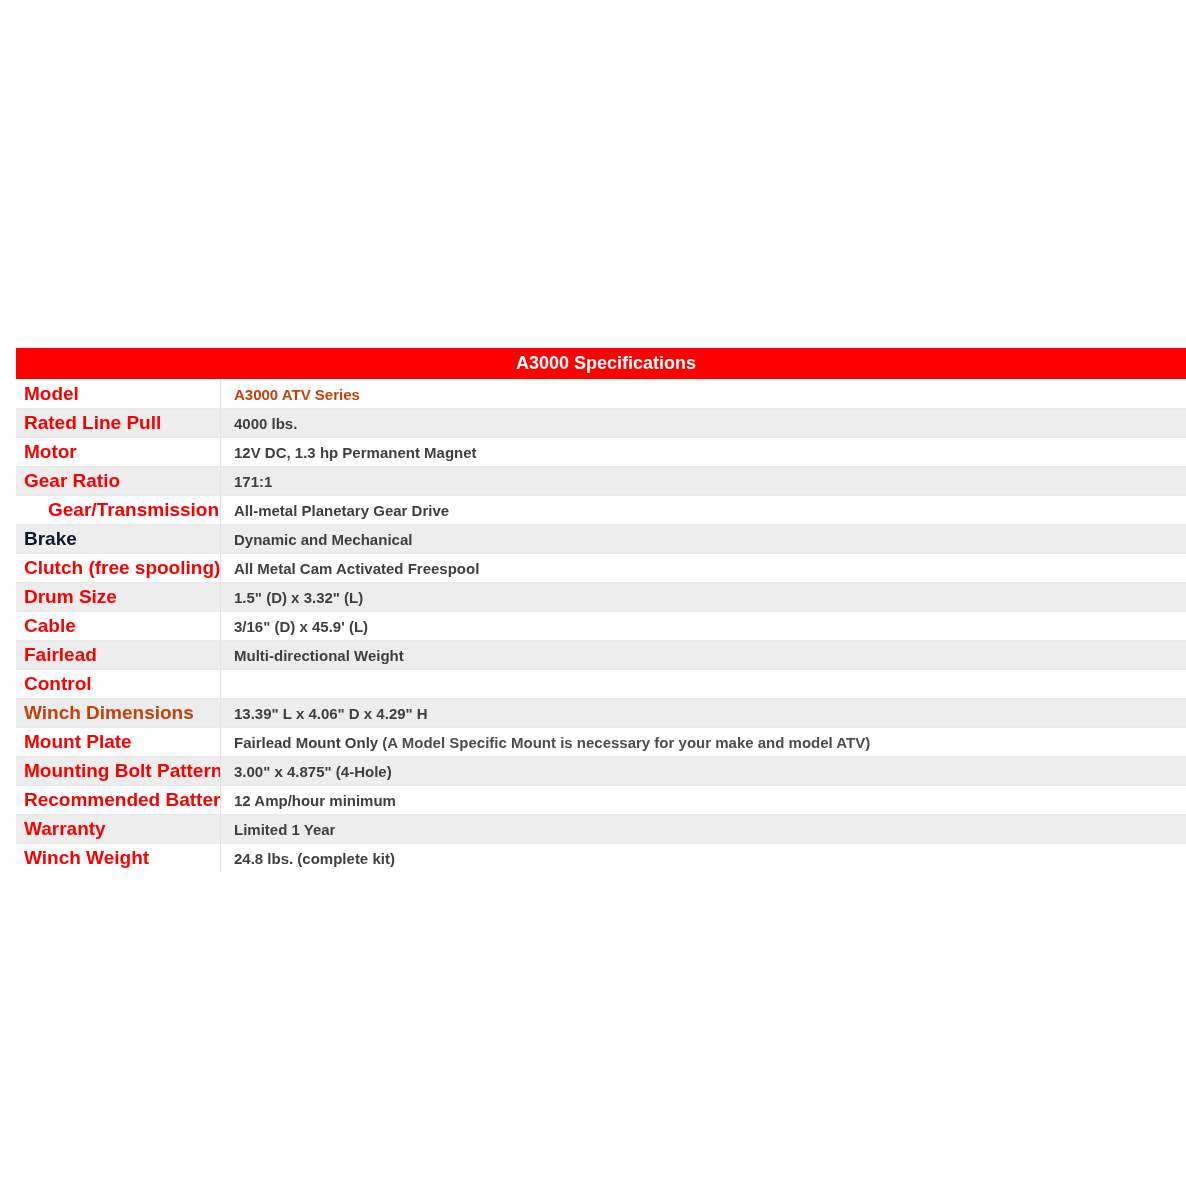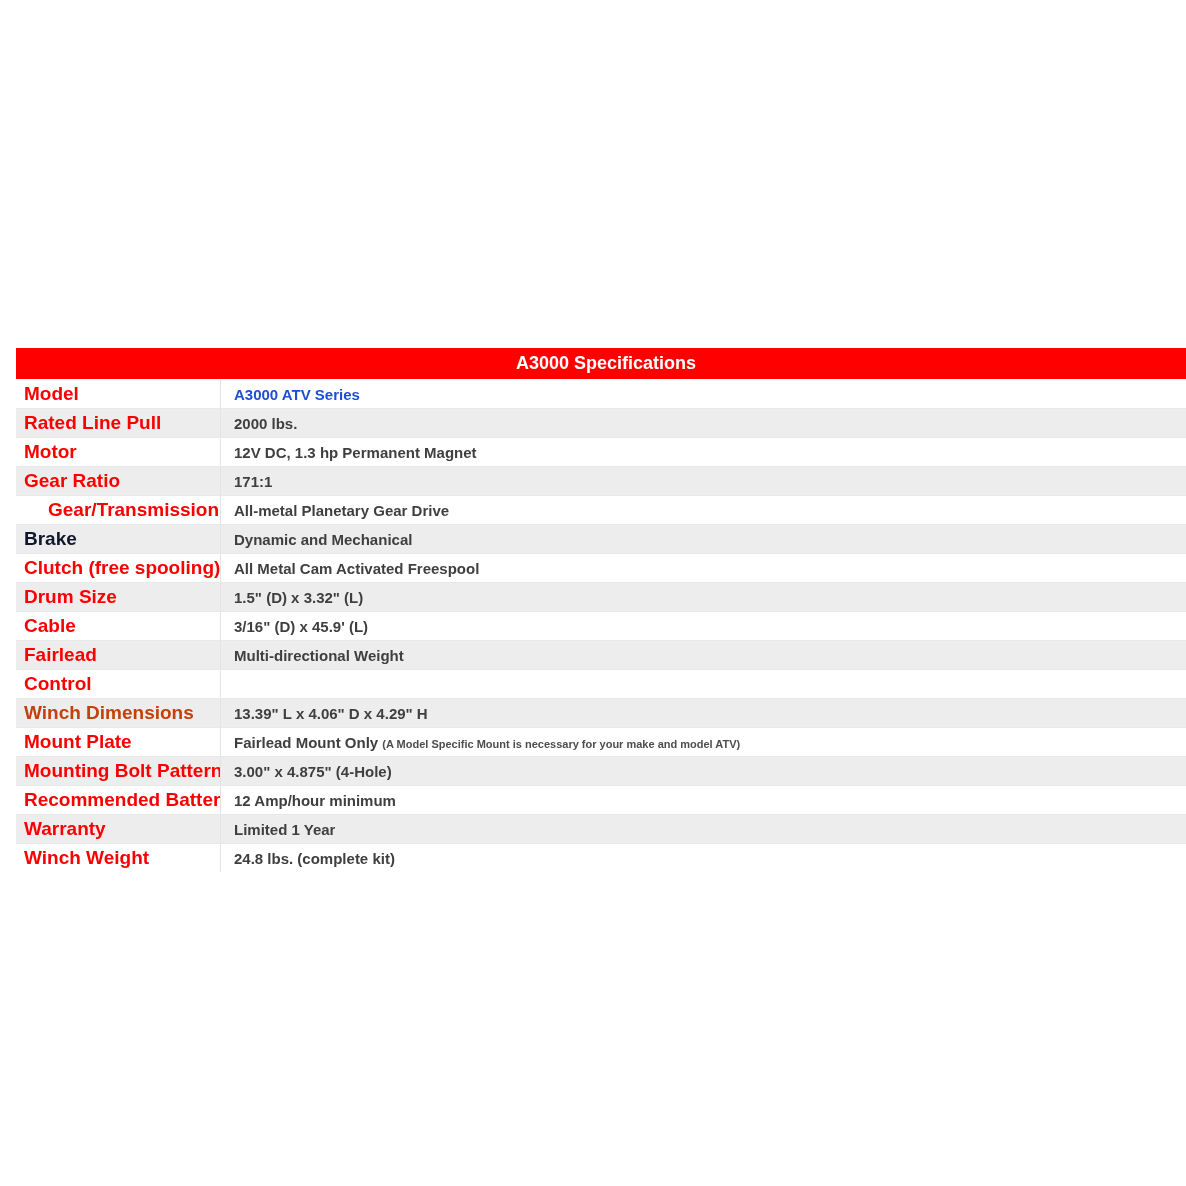--- a/index.html
+++ b/index.html
@@ -53,43 +53,43 @@
   }
   .spec-value {
     padding-left: 13px;
     color: #3f3f3f;
     font-weight: bold;
     font-size: 15px;
     white-space: nowrap;
     overflow: hidden;
   }
   .spec-note {
-    font-size: 11px;
+    font-size: 15px;
     color: #4d4d4d;
     font-weight: bold;
   }
 </style>
 </head>
 <body>
 
 <div class="spec-table">
   <div class="spec-header" style="background: rgb(254, 0, 0); color: rgb(255, 255, 255);">A3000 Specifications</div>
   <div class="spec-rows">
   <div class="spec-row">
     <div class="spec-label" style="color: rgb(251, 0, 0);">Model</div>
-    <div class="spec-value" style="color: #1d4ed8; text-align: center;">
+    <div class="spec-value" style="color: #c2410c; text-align: center;">
       <span>A3000 ATV Series</span>
       
     </div>
   </div>
 
   <div class="spec-row">
     <div class="spec-label" style="color: rgb(251, 0, 0);">Rated Line Pull</div>
     <div class="spec-value" style="color: rgb(63, 63, 63);">
-      <span>2000 lbs.</span>
+      <span>4000 lbs.</span>
       
     </div>
   </div>
 
   <div class="spec-row">
     <div class="spec-label" style="color: rgb(251, 0, 0);">Motor</div>
     <div class="spec-value" style="color: rgb(63, 63, 63);">
       <span>12V DC, 1.3 hp Permanent Magnet</span>
       
     </div>

